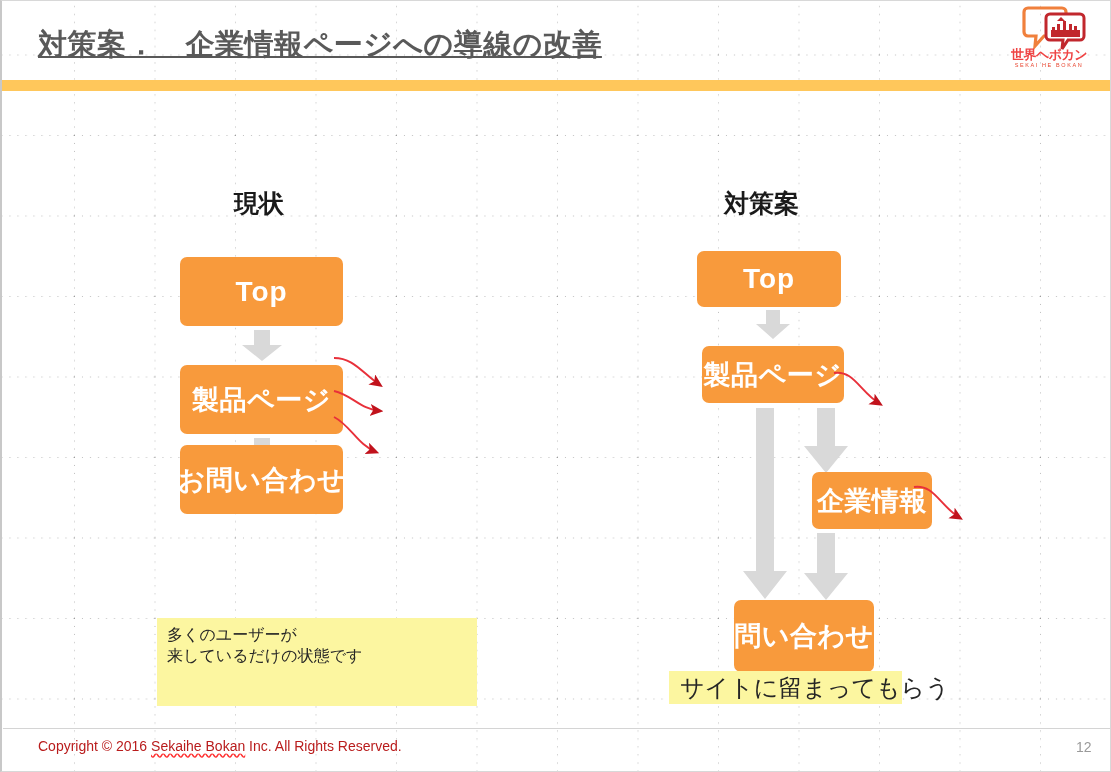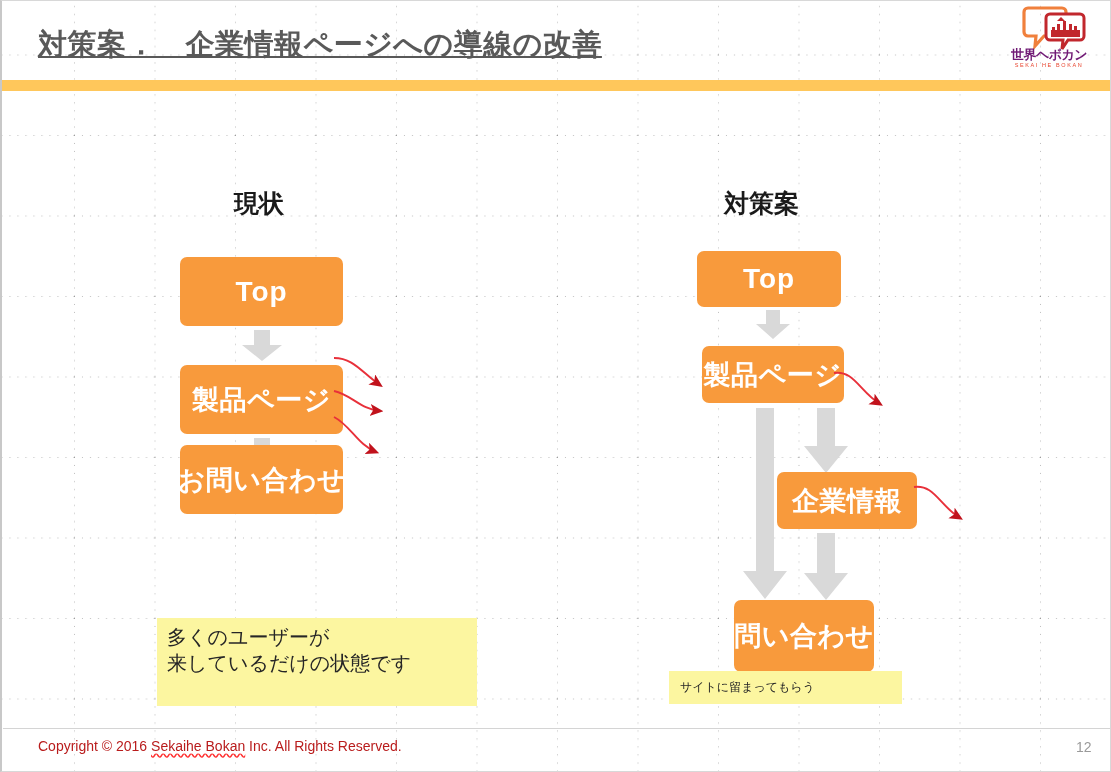--- a/index.html
+++ b/index.html
@@ -74,21 +74,21 @@
     height: 74px;
     z-index: 4;
     text-align: center;
   }
   #logo-mark { display:block; }
   #logo-word {
     display: block;
     margin-top: -3px;
     font-size: 13px;
     font-weight: bold;
-    color: #701a75;
+    color: #ef4444;
     letter-spacing: -0.5px;
     line-height: 1.05;
   }
   #logo-sub {
     display: block;
     font-size: 5.5px;
     color: #E8442E;
     letter-spacing: 1.6px;
     line-height: 1.2;
   }
@@ -125,21 +125,21 @@
   .node.jp { font-size: 27px; }
 
   
   #node-l-top      { left: 178px; top: 256px; width: 163px; height: 69px; }
   #node-l-product  { left: 178px; top: 364px; width: 163px; height: 69px; }
   #node-l-contact  { left: 178px; top: 444px; width: 163px; height: 69px; }
 
   
   #node-r-top      { left: 695px; top: 250px; width: 144px; height: 56px; }
   #node-r-product  { left: 700px; top: 345px; width: 142px; height: 57px; }
-  #node-r-company  { left: 775px; top: 471px; width: 140px; height: 57px; }
+  #node-r-company  { left: 810px; top: 471px; width: 120px; height: 57px; }
   #node-r-contact  { left: 732px; top: 599px; width: 140px; height: 72px; }
 
   
   .gray-arrow { position: absolute; z-index: 4; }
 
   
   .red-arrows { position: absolute; z-index: 7; pointer-events: none; }
   #red-left  { left: 330px; top: 350px; }
   #red-right { left: 830px; top: 355px; }
 
@@ -150,29 +150,29 @@
     color: #262626;
     z-index: 6;
     box-sizing: border-box;
   }
   #note-left {
     left: 155px;
     top: 617px;
     width: 320px;
     height: 88px;
     padding: 6px 10px 0 10px;
-    font-size: 20px;
+    font-size: 16px;
     line-height: 1.32;
   }
   #note-right {
     left: 667px;
     top: 670px;
     width: 233px;
     height: 33px;
-    font-size: 12px;
+    font-size: 24px;
     line-height: 33px;
     padding-left: 11px;
   }
   .note-line { display: block; white-space: nowrap; }
 
   
   #footer-rule {
     position: absolute;
     left: 1px; top: 727px;
     width: 1109px;

